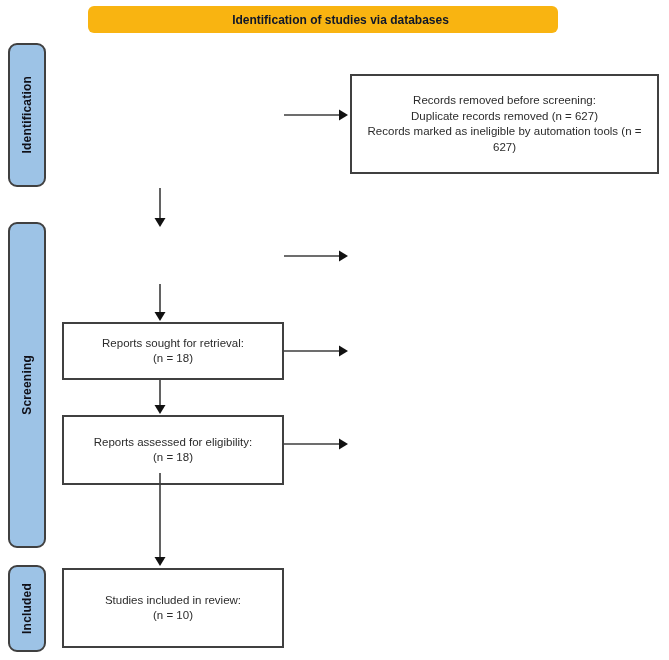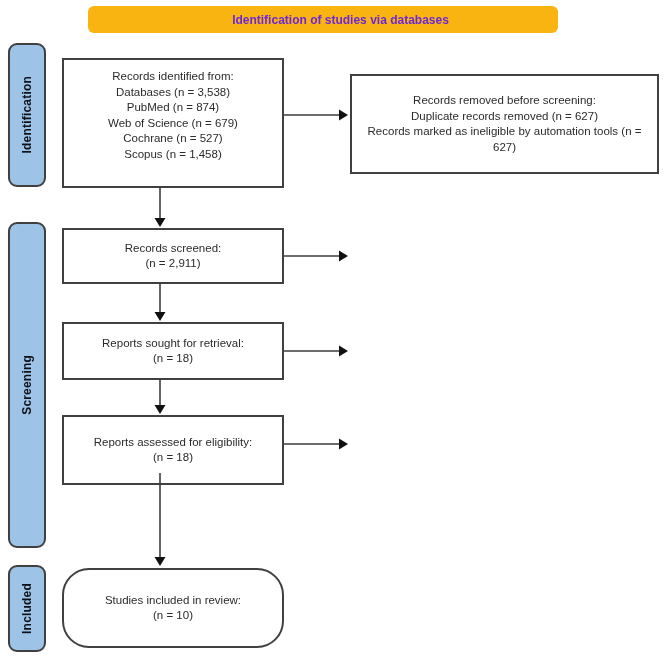--- a/index.html
+++ b/index.html
@@ -13,21 +13,21 @@
     overflow: hidden;
   }
   .banner {
     position: absolute;
     left: 88px; top: 6px; width: 470px; height: 27px;
     background: var(--banner-bg, #F9B411);
     border-radius: 6px;
     display: flex; align-items: center; justify-content: center;
   }
   .banner-title {
-    font-size: 12px; font-weight: bold; color: #6d28d9; padding-left: 35px;
+    font-size: 12px; font-weight: bold; color: #0f172a; padding-left: 35px;
   }
   .stage {
     position: absolute;
     left: 8px; width: 38px;
     background: var(--stage-bg, #9DC3E6);
     border: 2px solid var(--box-border, #404040);
     border-radius: 9px;
     display: flex; align-items: center; justify-content: center;
   }
   .stage-label {
@@ -73,54 +73,42 @@
   <div class="stage" style="top:43px; height:144px;">
     <span class="stage-label">Identification</span>
   </div>
   <div class="stage" style="top:222px; height:326px;">
     <span class="stage-label">Screening</span>
   </div>
   <div class="stage" style="top:565px; height:87px;">
     <span class="stage-label">Included</span>
   </div>
 
-  <div class="box top-align" style="left:62px; top:58px; width:222px; height:130px;">
-    <span class="box-text">Records identified from:
-Databases (n = 3,538)
-PubMed (n = 874)
-Web of Science (n = 679)
-Cochrane (n = 527)
-Scopus (n = 1,458)</span>
-  </div>
 
   <div class="box" style="left:350px; top:74px; width:309px; height:100px;">
     <span class="box-text">Records removed before screening:
 Duplicate records removed (n = 627)
 Records marked as ineligible by automation tools (n = 627)</span>
   </div>
 
-  <div class="box" style="left:62px; top:228px; width:222px; height:56px;">
-    <span class="box-text">Records screened:
-(n = 2,911)</span>
-  </div>
 
 
   <div class="box" style="left:62px; top:322px; width:222px; height:58px;">
     <span class="box-text">Reports sought for retrieval:
 (n = 18)</span>
   </div>
 
 
   <div class="box" style="left:62px; top:415px; width:222px; height:70px;">
     <span class="box-text">Reports assessed for eligibility:
 (n = 18)</span>
   </div>
 
 
-  <div class="box" style="left:62px; top:568px; width:222px; height:80px;border-radius:27px;">
+  <div class="box" style="left:62px; top:568px; width:222px; height:80px;">
     <span class="box-text">Studies included in review:
 (n = 10)</span>
   </div>
 
   <svg class="arrows" width="669" height="660" viewBox="0 0 669 660">
 
     <line x1="160" y1="188" x2="160" y2="219"></line>
     <polygon points="154.5,218 165.5,218 160,227"></polygon>
 
     <line x1="160" y1="284" x2="160" y2="313"></line>

